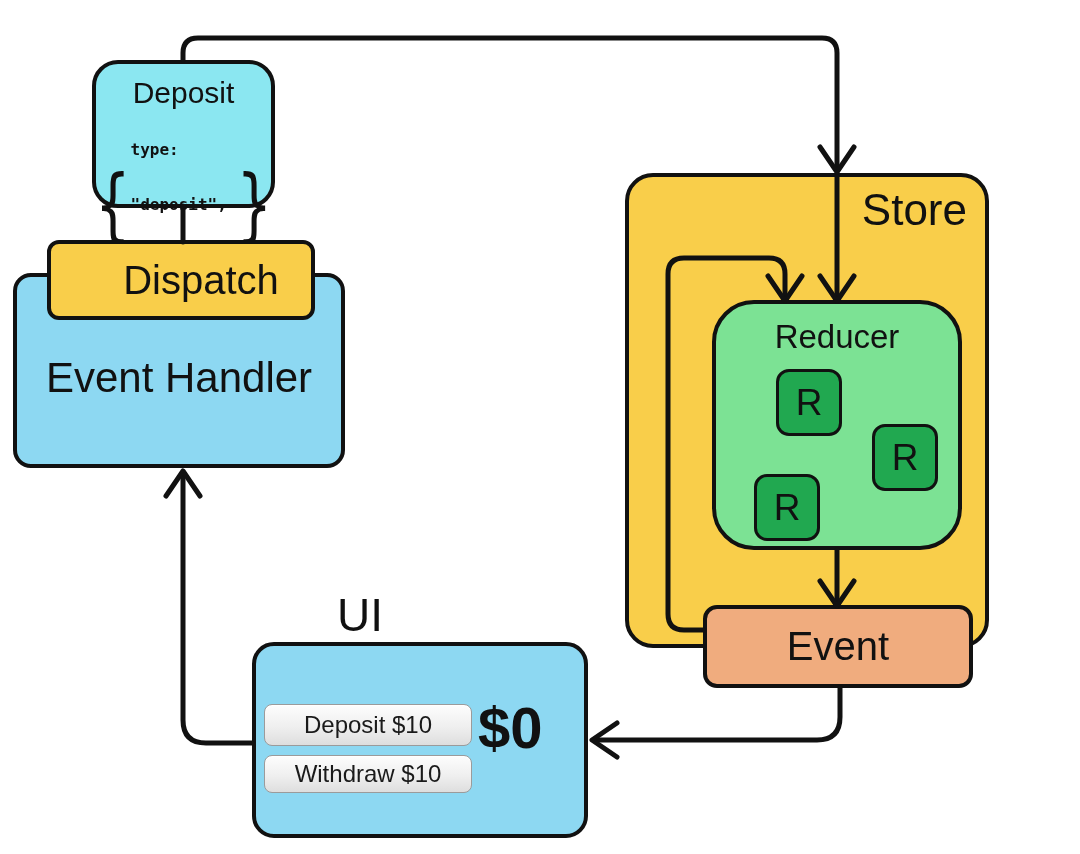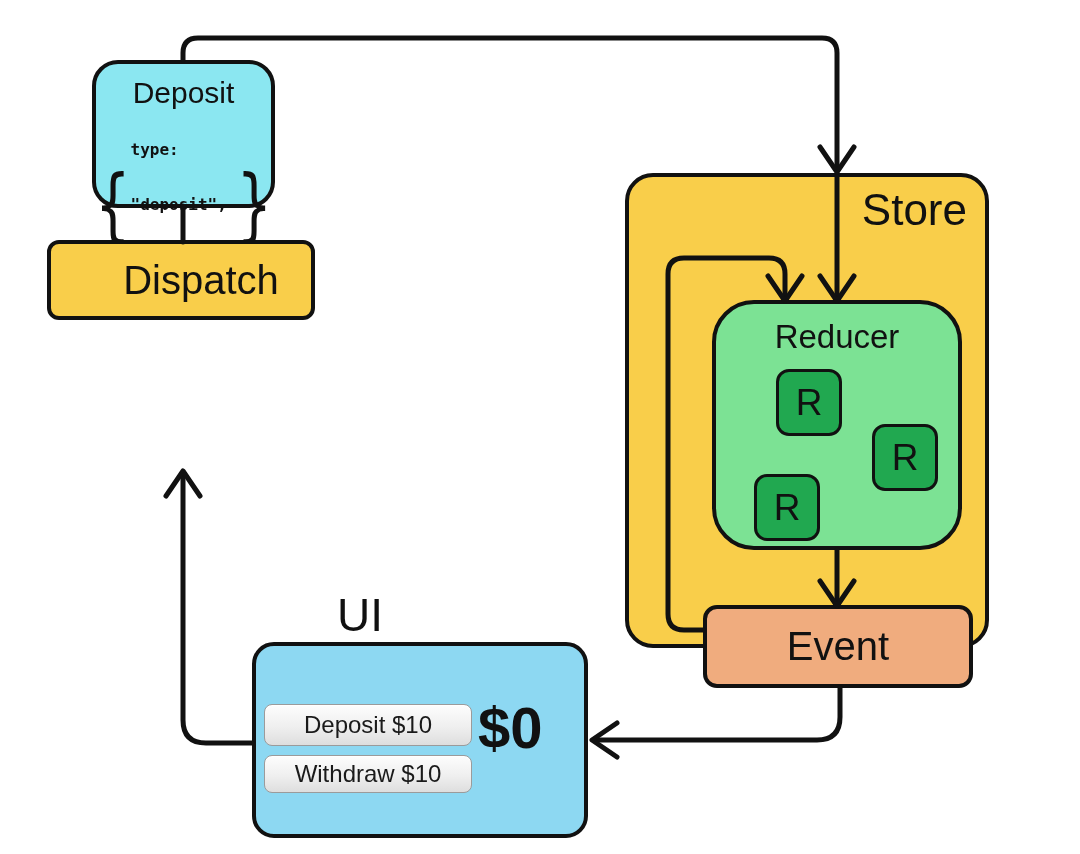--- a/index.html
+++ b/index.html
@@ -83,20 +83,23 @@
       <span class="brace">{</span>
       <div class="code">
         <div>type:</div>
         <div>"deposit",</div>
         <div>payload: 10</div>
       </div>
       <span class="brace">}</span>
     </div>
   </div>
 
+  <div class="box event-handler">
+    <span>Event Handler</span>
+  </div>
 
   <div class="box dispatch">
     <span>Dispatch</span>
   </div>
 
   <div class="box store">
     <div class="store-label">Store</div>
   </div>
 
   <div class="box reducer">

